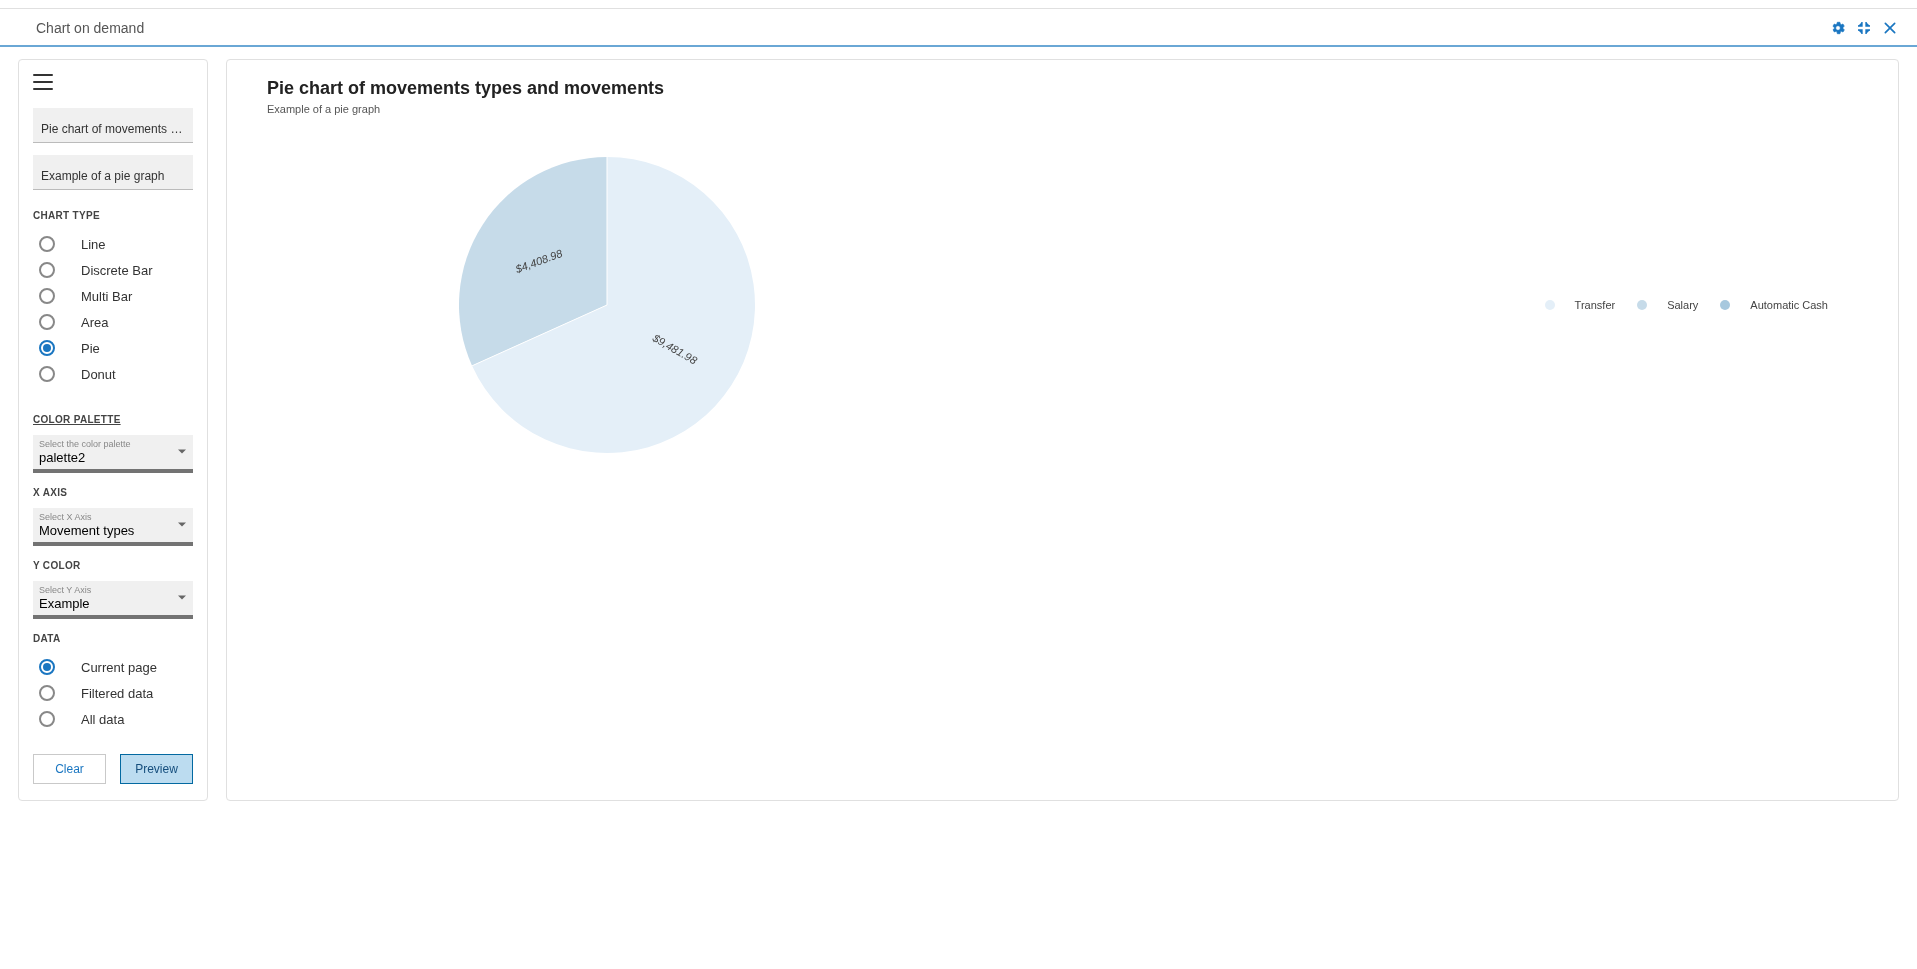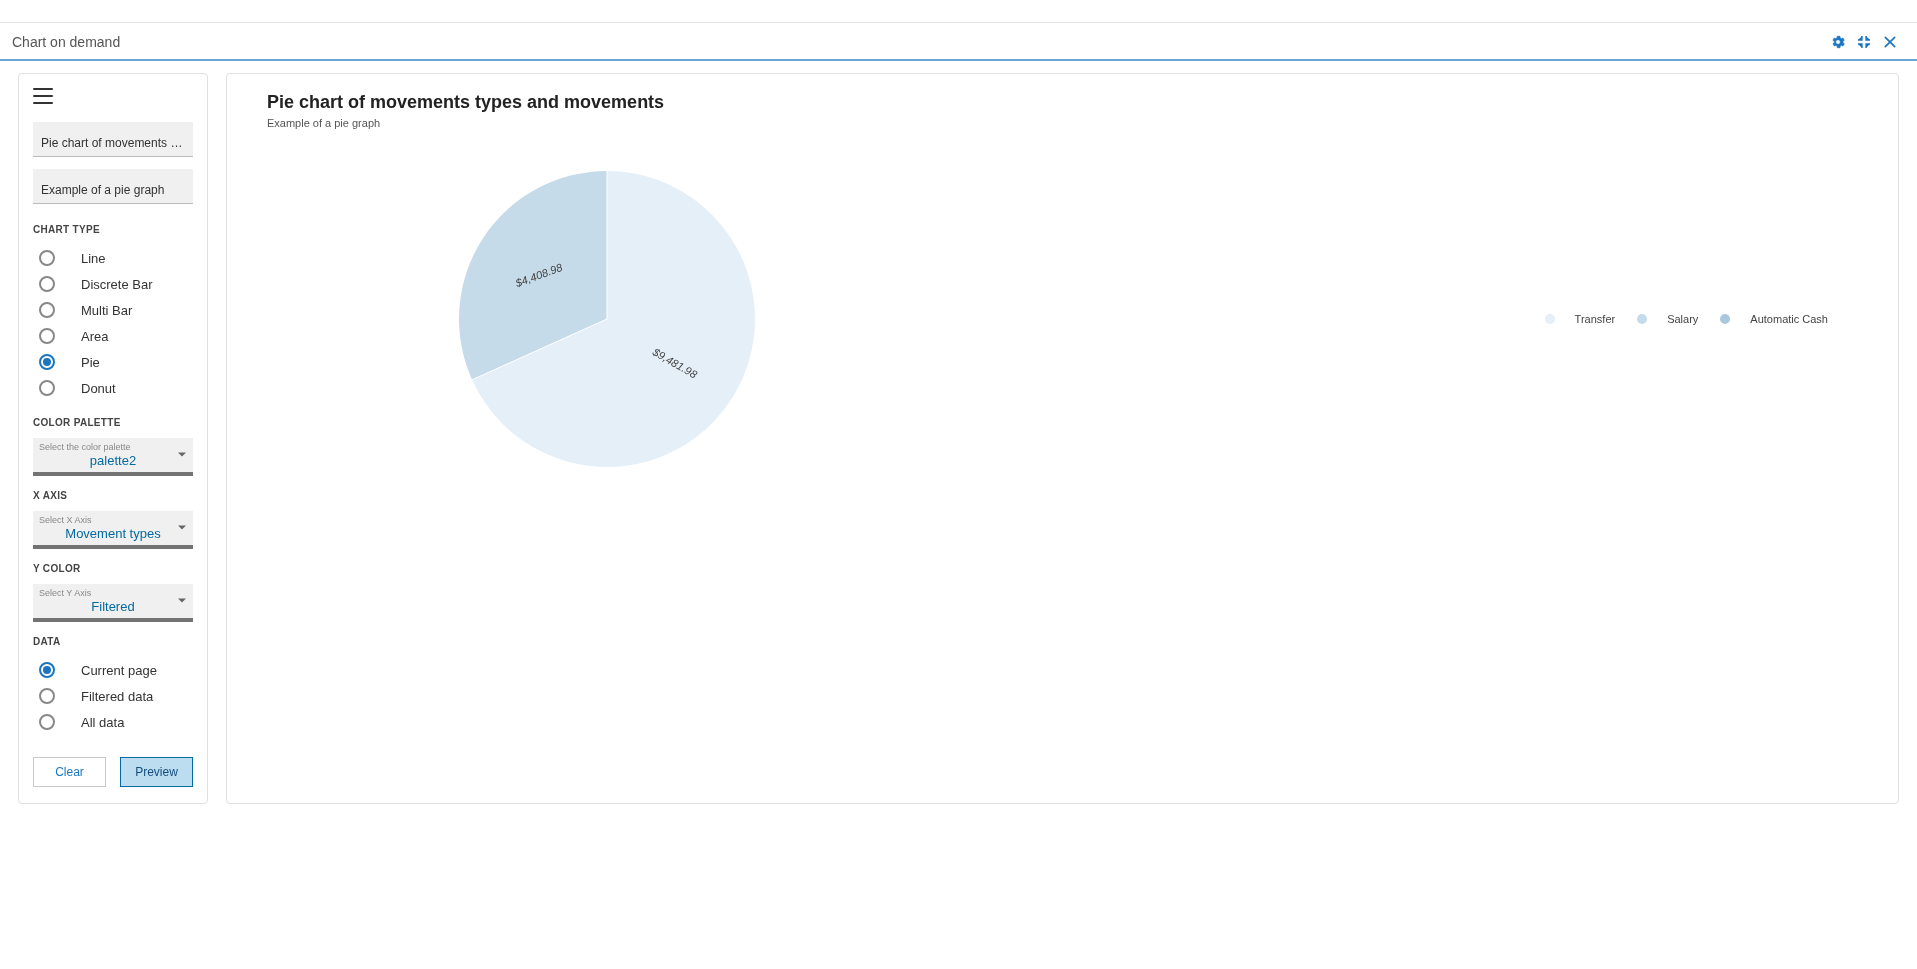--- a/index.html
+++ b/index.html
@@ -16,24 +16,24 @@
     font-size: 13px;
     background: #ffffff;
     color: #333;
   }
 
   
   .header {
     display: flex;
     align-items: center;
     justify-content: space-between;
-    padding: 10px 18px 8px 12px;
+    padding: 10px 18px 8px 36px;
     border-top: 1px solid var(--divider);
     border-bottom: 2px solid #6aa7d5;
-    margin-top: 22px;
+    margin-top: 8px;
     text-align: center;
   }
   .header-title {
     color: #555;
     font-size: 14px;
   }
   .header-icons {
     display: flex;
     gap: 8px;
     align-items: center;
@@ -122,21 +122,21 @@
     border-bottom:4px solid #737373;
     padding:4px 6px 4px 6px;
     position:relative;
     margin-bottom: 14px;
     cursor:pointer;
   }
   .select .floating {
     font-size:9px; color:#888;
   }
   .select .value {
-    font-size:13px; color:#0369a1; padding-top:1px;text-align:center;
+    font-size:13px; color:#000000; padding-top:1px;
   }
   .select .caret {
     position:absolute; right:6px; top:50%; transform:translateY(-50%);
   }
   .select .caret svg { width:10px; height:10px; fill:#666; }
 
   .btn-row { display:flex; gap:14px; margin-top:22px; }
   .btn {
     flex:1; text-align:center; padding:7px 4px; font-size:12px;
     border-radius:0; cursor:pointer; user-select:none;
@@ -230,42 +230,42 @@
     </div>
     <div class="radio-row">
       <span class="radio checked"></span>
       <span>Pie</span>
     </div>
     <div class="radio-row">
       <span class="radio"></span>
       <span>Donut</span>
     </div>
 
-    <div class="section-label" style="margin-top:16px;">COLOR PALETTE</div>
+    <div class="section-label" style="margin-top:27px;text-decoration:underline;">COLOR PALETTE</div>
     <div class="select">
       <div class="floating">Select the color palette</div>
       <div class="value">palette2</div>
       <span class="caret"><svg viewBox="0 0 10 10">
             <path d="M1 3l4 4 4-4z"></path>
           </svg></span>
     </div>
 
     <div class="section-label">X AXIS</div>
     <div class="select">
       <div class="floating">Select X Axis</div>
       <div class="value">Movement types</div>
       <span class="caret"><svg viewBox="0 0 10 10">
             <path d="M1 3l4 4 4-4z"></path>
           </svg></span>
     </div>
 
     <div class="section-label">Y COLOR</div>
     <div class="select">
       <div class="floating">Select Y Axis</div>
-      <div class="value">Filtered</div>
+      <div class="value">Example</div>
       <span class="caret"><svg viewBox="0 0 10 10">
             <path d="M1 3l4 4 4-4z"></path>
           </svg></span>
     </div>
 
     <div class="section-label">DATA</div>
     <div class="radio-row">
       <span class="radio checked"></span>
       <span>Current page</span>
     </div>

